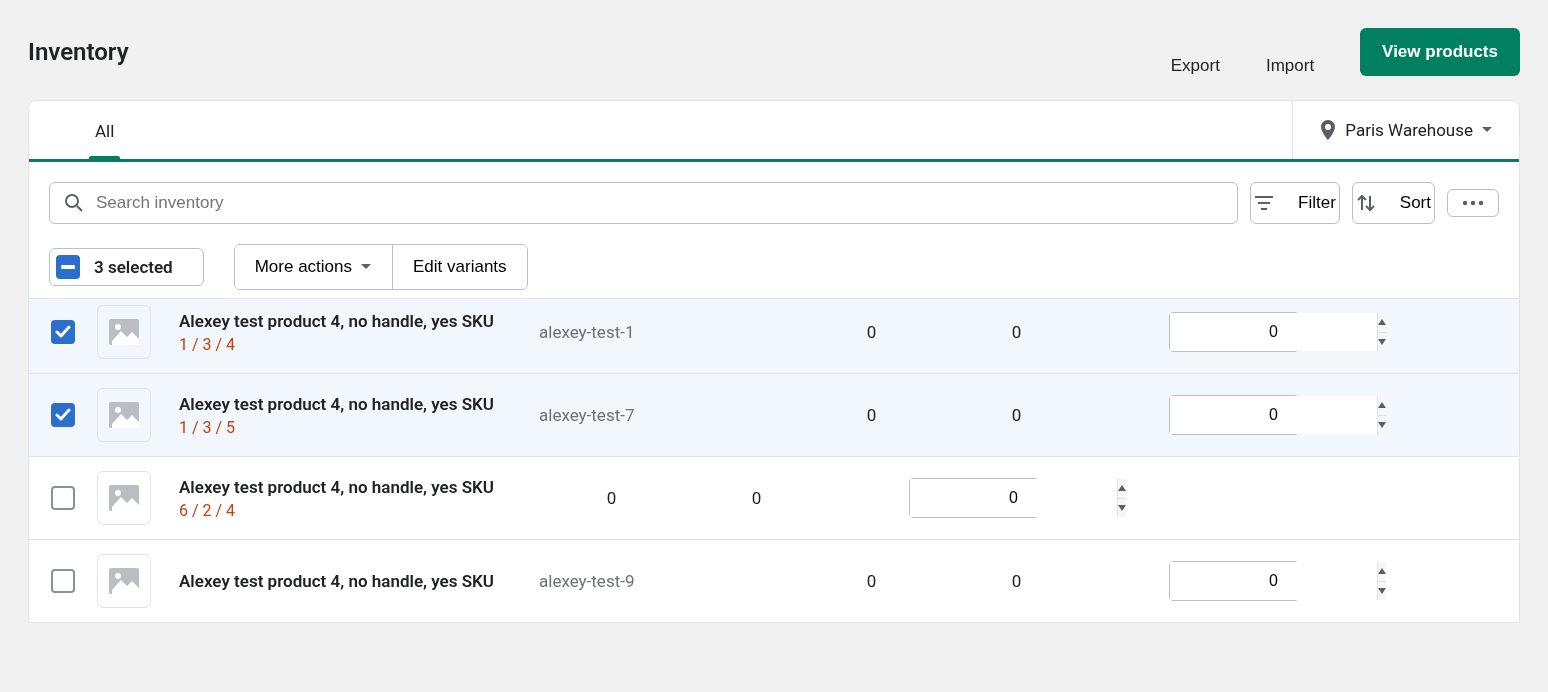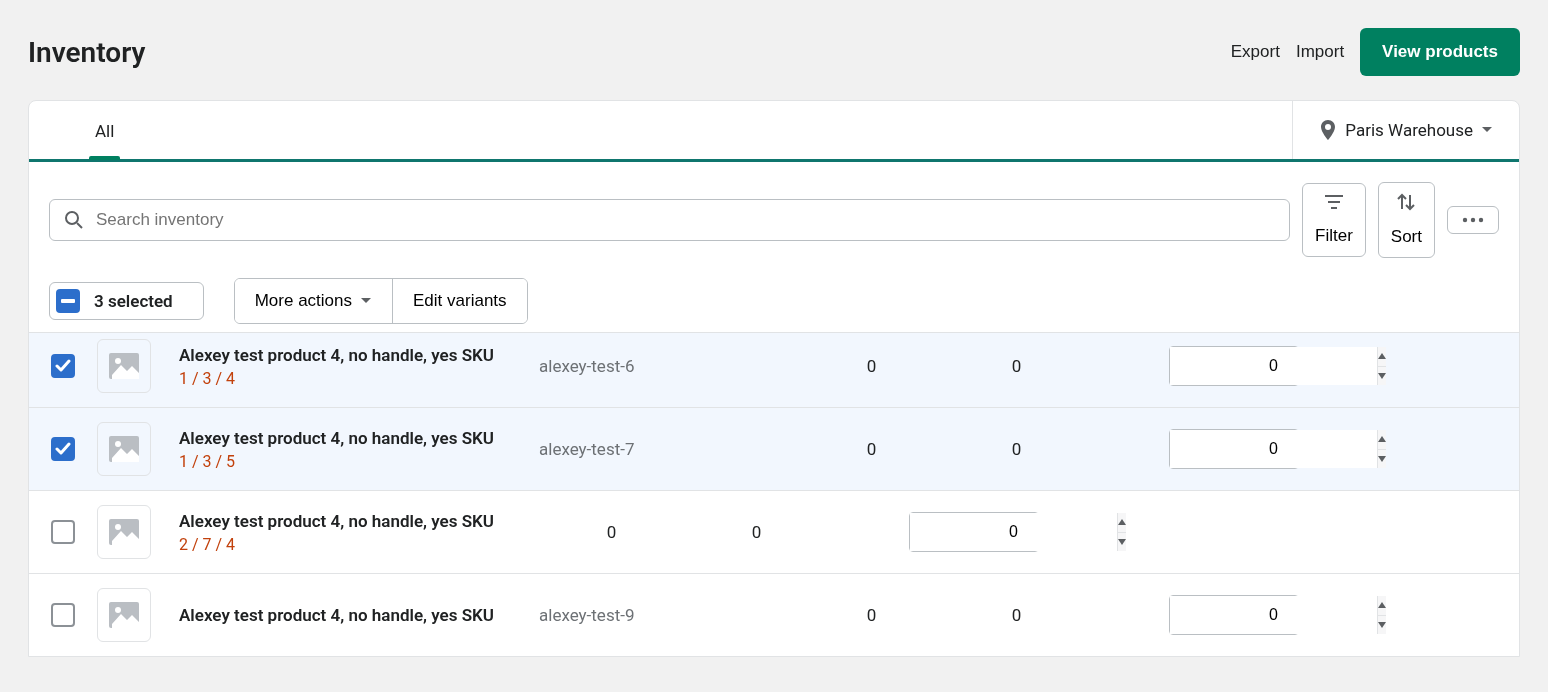--- a/index.html
+++ b/index.html
@@ -1,32 +1,32 @@
 <!DOCTYPE html>
 <html><head>
 <meta charset="utf-8">
 <style>
 * { box-sizing: border-box; margin: 0; padding: 0; }
 body { font-family: -apple-system, BlinkMacSystemFont, "Segoe UI", Roboto, sans-serif; background: #f1f1f1; color: #202223; font-size: 14px; }
 .page { padding: 28px 28px 0 28px; }
 .header-row { display: flex; align-items: center; justify-content: space-between; margin-bottom: 24px; }
-.page-title { font-size: 28px; font-weight: 600; }
-.header-actions { display: flex; align-items: center; gap: 16px; }
+.page-title { font-size: 24px; font-weight: 600; }
+.header-actions { display: flex; align-items: flex-end; gap: 46px; }
 .link-btn { background: none; border: none; font-size: 17px; font-weight: 500; color: #202223; cursor: pointer; }
 .primary-btn { background: #008060; border: none; color: #fff; font-size: 17px; font-weight: 600; padding: 14px 22px; border-radius: 6px; cursor: pointer; }
 .card { background: #fff; border: 1px solid #e1e3e5; border-radius: 8px 8px 0 0; overflow: hidden; }
 .tabs-row { display: flex; align-items: stretch; border-bottom: 3px solid #0f766e; }
 .tabs-list { display: flex; padding-left: 42px; flex: 1; }
 .tab { padding: 20px 24px 18px 24px; font-size: 17px; color: #202223; cursor: pointer; position: relative; }
 .tab.active::after { content: ""; position: absolute; left: 18px; right: 18px; bottom: -1px; height: 4px; background: #008060; border-radius: 2px 2px 0 0; }
 .location-selector { display: flex; align-items: center; gap: 8px; padding: 0 26px; border-left: 1px solid #e1e3e5; cursor: pointer; font-size: 17px; }
 .toolbar-row { display: flex; align-items: center; gap: 12px; padding: 20px 20px; }
 .search-wrap { flex: 1; display: flex; align-items: center; border: 1px solid #babfc3; border-radius: 6px; padding: 10px 14px; gap: 12px; }
 .search-input { border: none; outline: none; flex: 1; font-size: 17px; color: #6d7175; background: transparent; }
-.tool-btn { display: flex; align-items: center; gap: 16px; border: 1px solid #babfc3; background: #fff; border-radius: 6px; padding: 10px 12px; font-size: 17px; cursor: pointer; flex-direction: column; }
+.tool-btn { display: flex; align-items: center; gap: 24px; border: 1px solid #babfc3; background: #fff; border-radius: 6px; padding: 10px 3px; font-size: 17px; cursor: pointer; }
 .icon-btn { display: flex; align-items: center; justify-content: center; border: 1px solid #babfc3; background: #fff; border-radius: 6px; padding: 10px 14px; cursor: pointer; }
 .bulk-row { display: flex; align-items: center; padding: 0 0 0 10px; margin-bottom: 0; gap: 8px; }
 .indeterminate-box { width: 24px; height: 24px; background: #2c6ecb; border-radius: 4px; display: flex; align-items: center; justify-content: center; margin: 0 14px 0 12px; cursor: pointer; }
 .selected-count { font-size: 17px; font-weight: 600; padding-right: 20px; }
 .segmented { display: flex; border: 1px solid #babfc3; border-radius: 6px; overflow: hidden; margin-left: 2px; }
 .seg-btn { background: #fff; border: none; padding: 12px 20px; font-size: 17px; cursor: pointer; display: flex; align-items: center; gap: 8px; }
 .seg-btn + .seg-btn { border-left: 1px solid #babfc3; }
 .bulk-wrap { border: 1px solid #babfc3; border-radius: 6px; display: flex; align-items: center; padding: 6px 10px 6px 2px; margin: 0 20px 0 20px; }
 .table { width: 100%; }
 .row { display: flex; align-items: center; padding: 14px 20px; border-top: 1px solid #e1e3e5; }
@@ -155,21 +155,21 @@
                 <rect x="0" y="0" width="30" height="26" rx="2" fill="#babec3"></rect>
                 <circle cx="9" cy="8" r="3" fill="#fff"></circle>
                 <path d="M3 22 L12 12 L18 18 L23 13 L30 20 V26 H3 Z" fill="#fff"></path>
               </svg>
             </span>
           </div>
           <div class="prod-name">
             <div class="prod-title">Alexey test product 4, no handle, yes SKU</div>
             <div class="prod-variant">1 / 3 / 4</div>
           </div>
-          <div class="col-sku">alexey-test-6</div>
+          <div class="col-sku">alexey-test-1</div>
           <div class="col-num">0</div>
           <div class="col-num">0</div>
           <div class="col-qty">
             <div class="qty-input-wrap">
               <input class="qty-input" value="0" style="">
               <div class="qty-steppers">
                 <button class="qty-step">
                   <span>
                     <svg width="8" height="6" viewBox="0 0 8 6" fill="#5c5f62">
                       <path d="M4 0 L8 6 H0 Z"></path>
@@ -237,21 +237,21 @@
             <span>
               <svg width="30" height="26" viewBox="0 0 30 26" fill="#babec3">
                 <rect x="0" y="0" width="30" height="26" rx="2" fill="#babec3"></rect>
                 <circle cx="9" cy="8" r="3" fill="#fff"></circle>
                 <path d="M3 22 L12 12 L18 18 L23 13 L30 20 V26 H3 Z" fill="#fff"></path>
               </svg>
             </span>
           </div>
           <div class="prod-name">
             <div class="prod-title">Alexey test product 4, no handle, yes SKU</div>
-            <div class="prod-variant">2 / 7 / 4</div>
+            <div class="prod-variant">6 / 2 / 4</div>
           </div>
           <div class="col-num">0</div>
           <div class="col-num">0</div>
           <div class="col-qty">
             <div class="qty-input-wrap">
               <input class="qty-input" value="0" style="">
               <div class="qty-steppers">
                 <button class="qty-step">
                   <span>
                     <svg width="8" height="6" viewBox="0 0 8 6" fill="#5c5f62">

